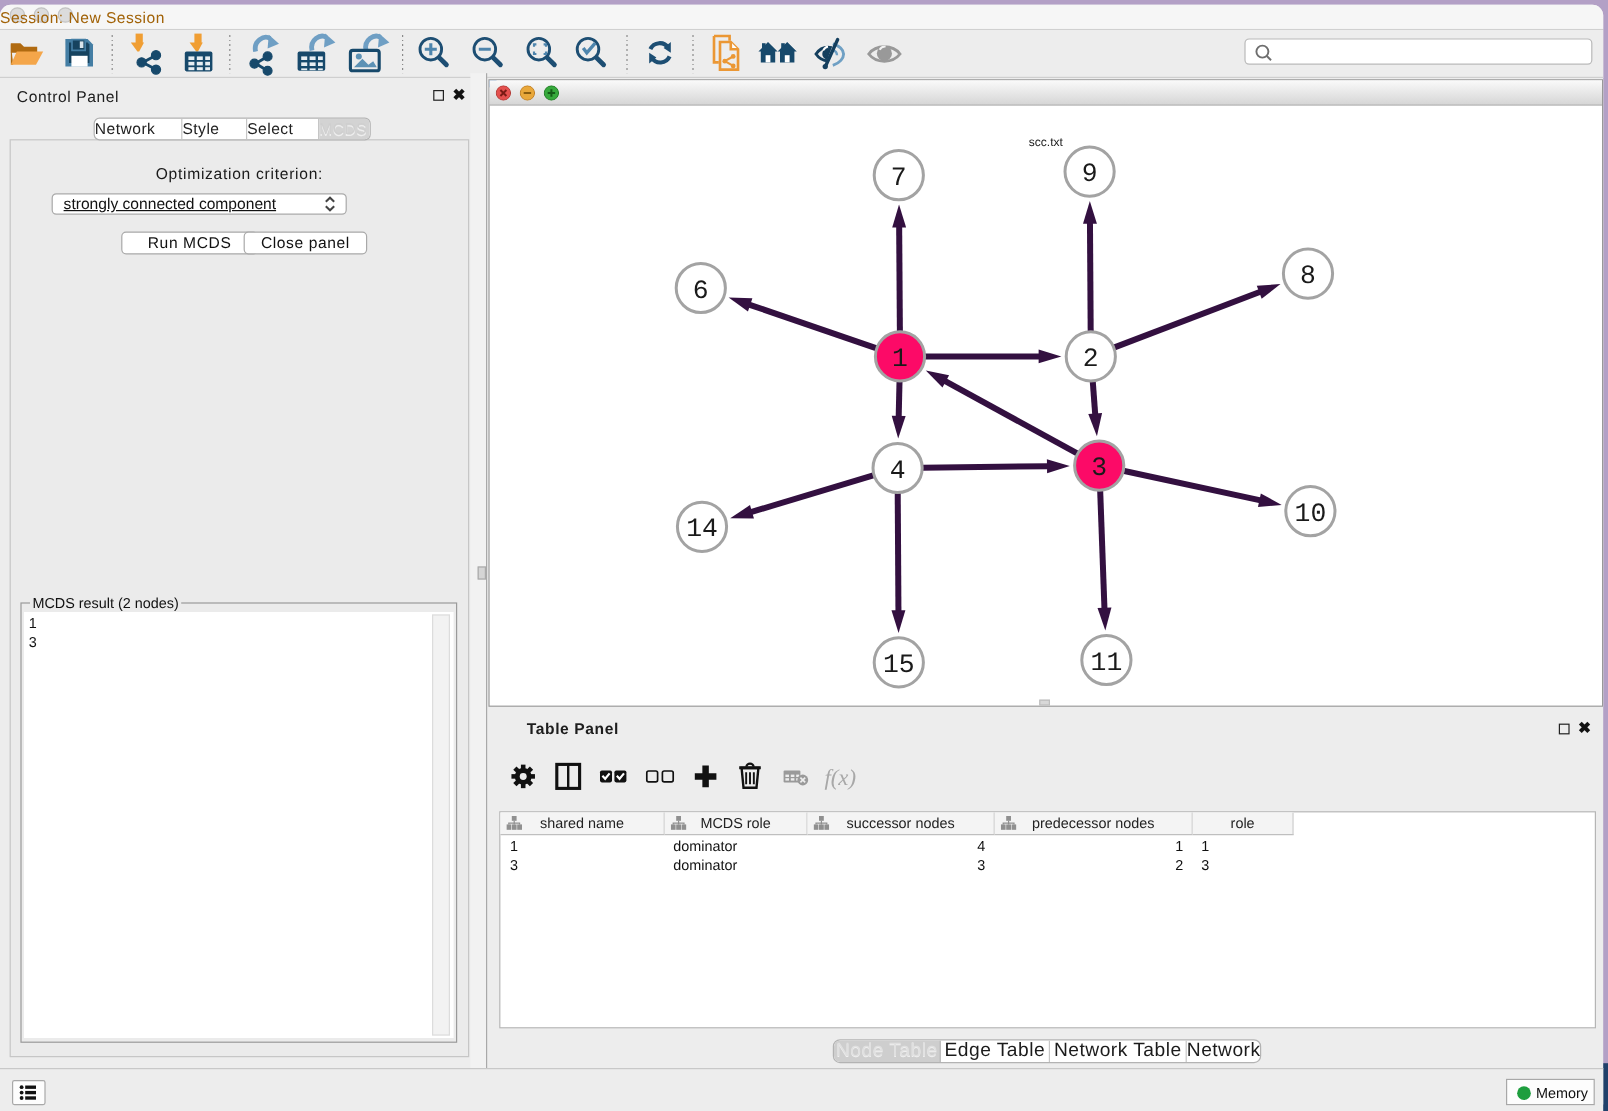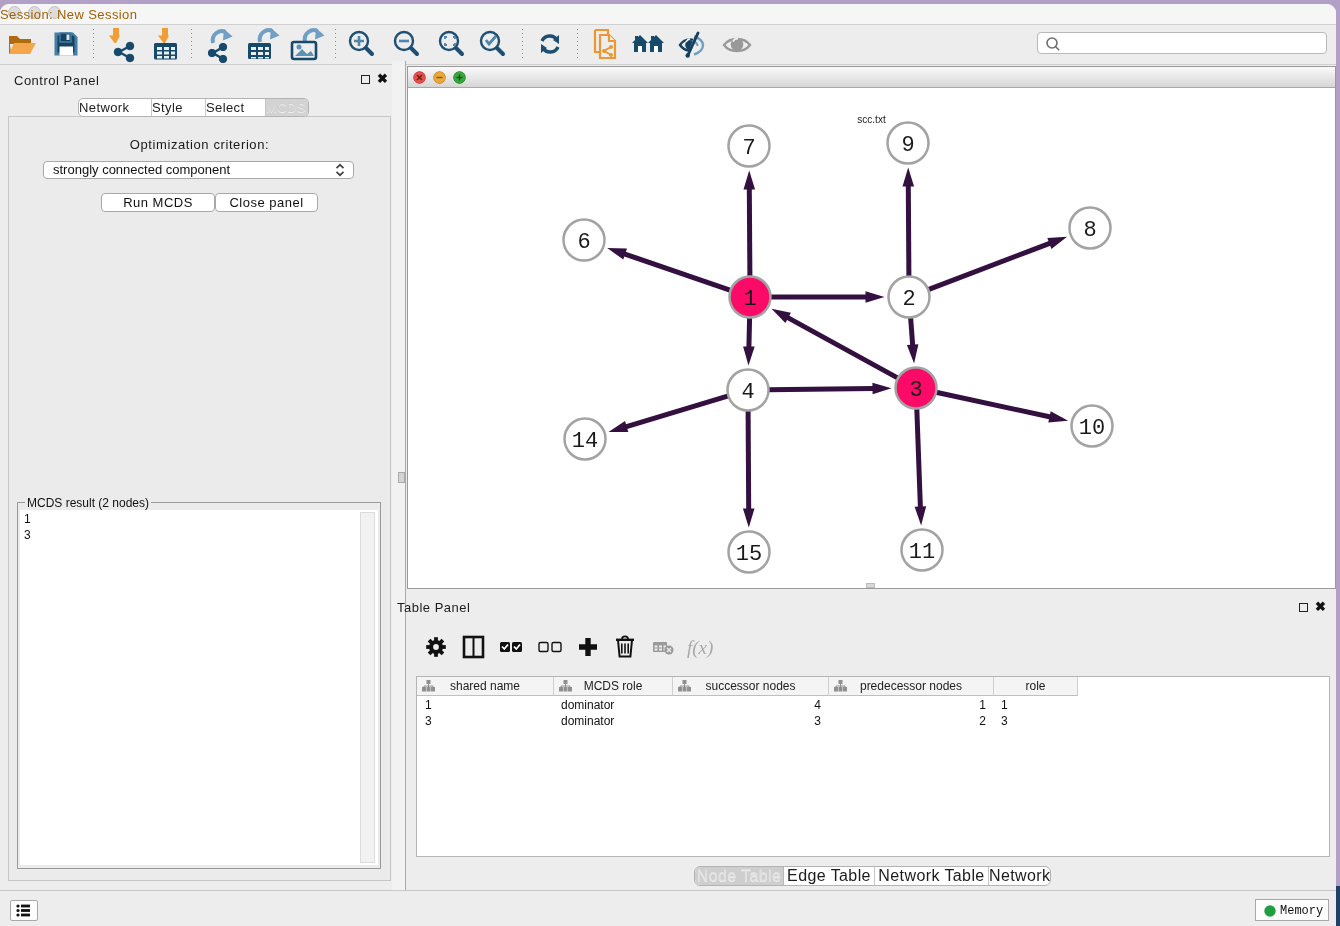--- a/index.html
+++ b/index.html
@@ -14,47 +14,47 @@
 #search{position:absolute;left:1037px;top:7px;width:290px;height:22px;background:#fff;border:1px solid #b9b9b9;border-radius:4px;}
 
 #cptitle{position:absolute;left:14px;top:73px;font-size:13px;color:#1d1d1d;letter-spacing:0.5px;}
 .floatbtn{position:absolute;width:9px;height:9px;border:1.5px solid #222;}
 .closex{position:absolute;font-size:13px;font-weight:bold;color:#111;}
 #cpbox{position:absolute;left:8px;top:116px;width:383px;height:765px;border:1px solid #c6c6c6;background:#ebebeb;}
 #tabs{position:absolute;left:78px;top:98px;height:19px;display:flex;border:1px solid #b3b3b3;border-radius:5px;overflow:hidden;background:#fff;}
 #tabs div{font-size:13px;color:#222;text-align:left;line-height:17px;border-right:1px solid #c6c6c6;letter-spacing:0.4px;}
 #tabs div:last-child{border-right:none;background:#d3d3d3;color:#cfcfcf;text-shadow:0 1px 0 #eee;}
 #optlabel{position:absolute;left:8px;top:137px;width:383px;text-align:center;font-size:13px;color:#1a1a1a;letter-spacing:0.6px;}
-#dropdown{position:absolute;left:43px;top:161px;width:311px;height:18px;background:#fff;border:1px solid #a9a9a9;border-radius:4px;font-size:13px;color:#111;line-height:16px;padding-left:9px;}
+#dropdown{position:absolute;left:43px;top:161px;width:246px;height:18px;background:#fff;border:1px solid #a9a9a9;border-radius:4px;font-size:13px;color:#111;line-height:16px;padding-left:9px;text-decoration:underline;}
 .btn{position:absolute;height:19px;background:#fff;border:1px solid #a9a9a9;border-radius:4px;font-size:13px;color:#111;text-align:center;line-height:17px;letter-spacing:0.5px;}
 #mcdsgroup{position:absolute;left:17px;top:502px;width:364px;height:367px;border:1px solid #9a9a9a;}
 #mcdslabel{position:absolute;left:7px;top:-7px;background:#ebebeb;font-size:12px;color:#111;padding:0 2px;}
 #mcdswhite{position:absolute;left:2px;top:7px;width:358px;height:355px;background:#fff;}
 #mcdsscroll{position:absolute;right:3px;top:2px;width:15px;height:351px;background:#f2f2f2;border:1px solid #dcdcdc;}
 #vdivider{position:absolute;left:392px;top:61px;width:14px;height:829px;background:#f2f2f2;border-right:1px solid #a9a9a9;}
 #vhandle{position:absolute;left:6px;top:411px;width:7px;height:11px;background:#d5d5d5;border:1px solid #ababab;}
 
 #netwin{position:absolute;left:407px;top:66px;width:929px;height:523px;border:1px solid #999;background:#fff;}
 #nettitle{position:absolute;left:0;top:0;width:927px;height:21px;background:linear-gradient(#fafafa,#d6d6d6);border-bottom:1px solid #a8a8a8;}
 .light{position:absolute;top:3.5px;width:13px;height:13px;border-radius:50%;}
 #netname{position:absolute;top:3px;left:0;width:927px;text-align:center;font-size:10px;color:#1a1a1a;margin-top:44px;}
 
-#tptitle{position:absolute;left:397px;top:600px;font-size:13px;color:#1d1d1d;letter-spacing:0.5px;}
+#tptitle{position:absolute;left:439px;top:600px;font-size:13px;color:#1d1d1d;letter-spacing:0.5px;font-weight:bold;}
 #tablebox{position:absolute;left:416px;top:676px;width:914px;height:181px;background:#fff;border:1px solid #b5b5b5;}
 .th{position:absolute;top:0;height:19px;background:#f4f4f4;border-right:1px solid #cfcfcf;border-bottom:1px solid #bfbfbf;font-size:12px;color:#222;text-align:center;line-height:18px;}
 .treeic{position:absolute;left:5px;top:3px;}
 .td{position:absolute;font-size:12px;color:#111;height:16px;line-height:16px;}
 #btabs{position:absolute;left:694px;top:866px;height:20px;display:flex;border:1px solid #b3b3b3;border-radius:6px;overflow:hidden;background:#fff;}
 #btabs div{font-size:16px;color:#1c1c1c;text-align:center;line-height:18px;border-right:1px solid #c6c6c6;letter-spacing:0.4px;}
 #btabs div:first-child{background:#cecece;color:#e0e0e0;text-shadow:0 1px 0 #f0f0f0;border-right:1px solid #b9b9b9;}
 #btabs div:last-child{border-right:none;}
 
 #statusbar{position:absolute;left:0;top:890px;width:1336px;height:36px;background:#ededed;border-top:1px solid #c8c8c8;}
 #listbtn{position:absolute;left:10px;top:9px;width:28px;height:21px;background:#fdfdfd;border:1px solid #a8a8a8;border-radius:2px;}
-#membtn{position:absolute;left:1255px;top:8px;width:74px;height:22px;background:#fdfdfd;border:1px solid #a8a8a8;font-size:13px;color:#111;font-family:Liberation Mono, monospace;}
+#membtn{position:absolute;left:1255px;top:8px;width:74px;height:22px;background:#fdfdfd;border:1px solid #a8a8a8;font-size:13px;color:#111;}
 </style></head>
 <body>
 <div class="abs" style="left:1330px;top:886px;width:10px;height:40px;background:#20406a;"></div>
 <div class="abs" style="left:0;top:921px;width:6px;height:5px;background:#2a4a72;"></div>
 <div id="app"></div>
   <div id="titlebar">
     <div class="tl" style="left:8px;"></div>
     <div class="tl" style="left:28px;"></div>
     <div class="tl" style="left:48px;"></div>
     <div id="wtitle">Session: New Session</div>
@@ -245,21 +245,21 @@
     <div style="width:42px;">MCDS</div>
   </div>
   <div id="optlabel">Optimization criterion:</div>
   <div id="dropdown">strongly connected component
     <svg width="12" height="14" style="position:absolute;right:7px;top:1px;" viewBox="0 0 12 14">
       <path d="M2.5 5.2 L6 1.8 L9.5 5.2" fill="none" stroke="#444" stroke-width="1.7"></path>
       <path d="M2.5 8.8 L6 12.2 L9.5 8.8" fill="none" stroke="#444" stroke-width="1.7"></path>
     </svg>
   </div>
   <div class="btn" style="left:101px;top:193px;width:114px;">Run MCDS</div>
-  <div class="btn" style="left:203px;top:193px;width:103px;margin-left:12px;">Close panel</div>
+  <div class="btn" style="left:203px;top:193px;width:103px;">Close panel</div>
   <div id="mcdsgroup">
     <div id="mcdswhite">
       <div style="position:absolute;left:4px;top:1px;font-size:12px;color:#111;line-height:16px;">1<br>3</div>
       <div id="mcdsscroll"></div>
     </div>
     <div id="mcdslabel">MCDS result (2 nodes)</div>
   </div>
   <div id="vdivider">
     <div id="vhandle"></div>
   </div>

